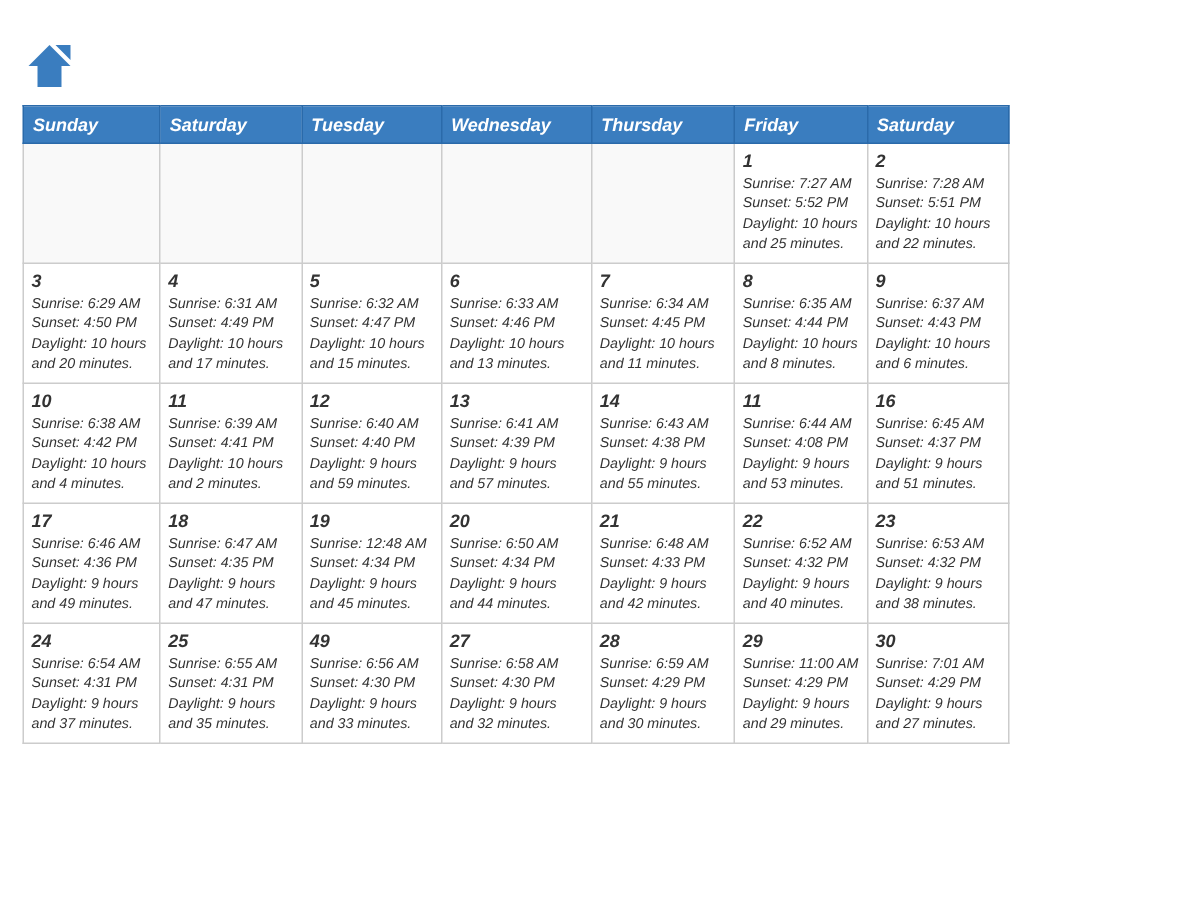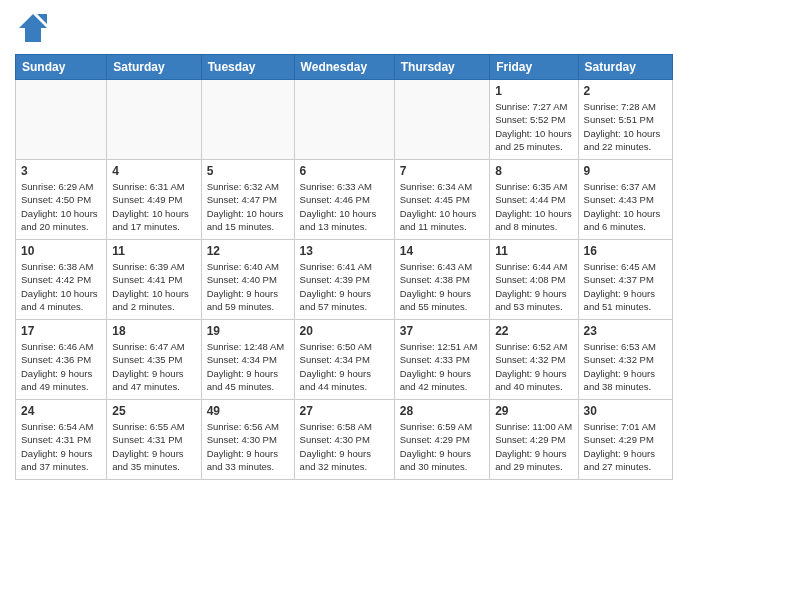--- a/index.html
+++ b/index.html
@@ -1,18 +1,18 @@
 <!DOCTYPE html>
 <html><head>
   <meta charset="utf-8">
   <style>
     * { box-sizing: border-box; margin: 0; padding: 0; }
     body { font-family: Arial, sans-serif; background: #fff; width: 792px; height: 612px; overflow: hidden; }
     
-    .container { width: 688px; padding: 10px 15px; }
+    .container { width: 688px; padding: 26px 15px; font-style: italic; }
     
     .header { display: flex; justify-content: space-between; align-items: flex-start; margin-bottom: 8px; }
     
     .logo { display: flex; align-items: center; gap: 4px; }
     .logo-text-general { font-size: 13px; color: #333; font-weight: bold; }
     .logo-text-blue { font-size: 13px; color: #4a90d9; font-weight: bold; }
     
     .title-block { text-align: right; }
     .main-title { font-size: 28px; color: #333; font-weight: normal; }
     .subtitle { font-size: 15px; color: #555; }
@@ -204,22 +204,22 @@
 Sunset: 4:34 PM
 Daylight: 9 hours and 45 minutes.</div>
           </td>
           <td>
             <span class="day-num">20</span>
             <div class="day-info">Sunrise: 6:50 AM
 Sunset: 4:34 PM
 Daylight: 9 hours and 44 minutes.</div>
           </td>
           <td>
-            <span class="day-num">37</span>
-            <div class="day-info">Sunrise: 12:51 AM
+            <span class="day-num">21</span>
+            <div class="day-info">Sunrise: 6:48 AM
 Sunset: 4:33 PM
 Daylight: 9 hours and 42 minutes.</div>
           </td>
           <td>
             <span class="day-num">22</span>
             <div class="day-info">Sunrise: 6:52 AM
 Sunset: 4:32 PM
 Daylight: 9 hours and 40 minutes.</div>
           </td>
           <td>

